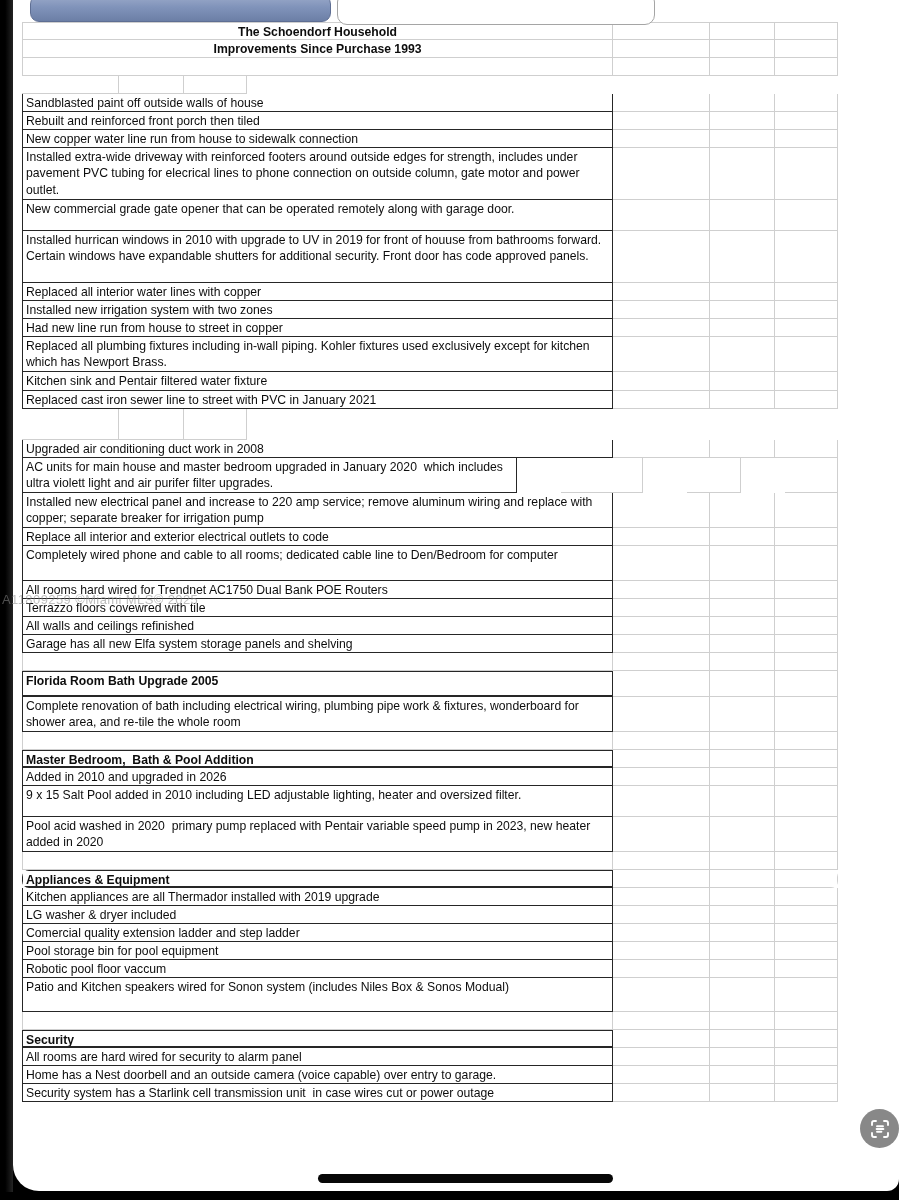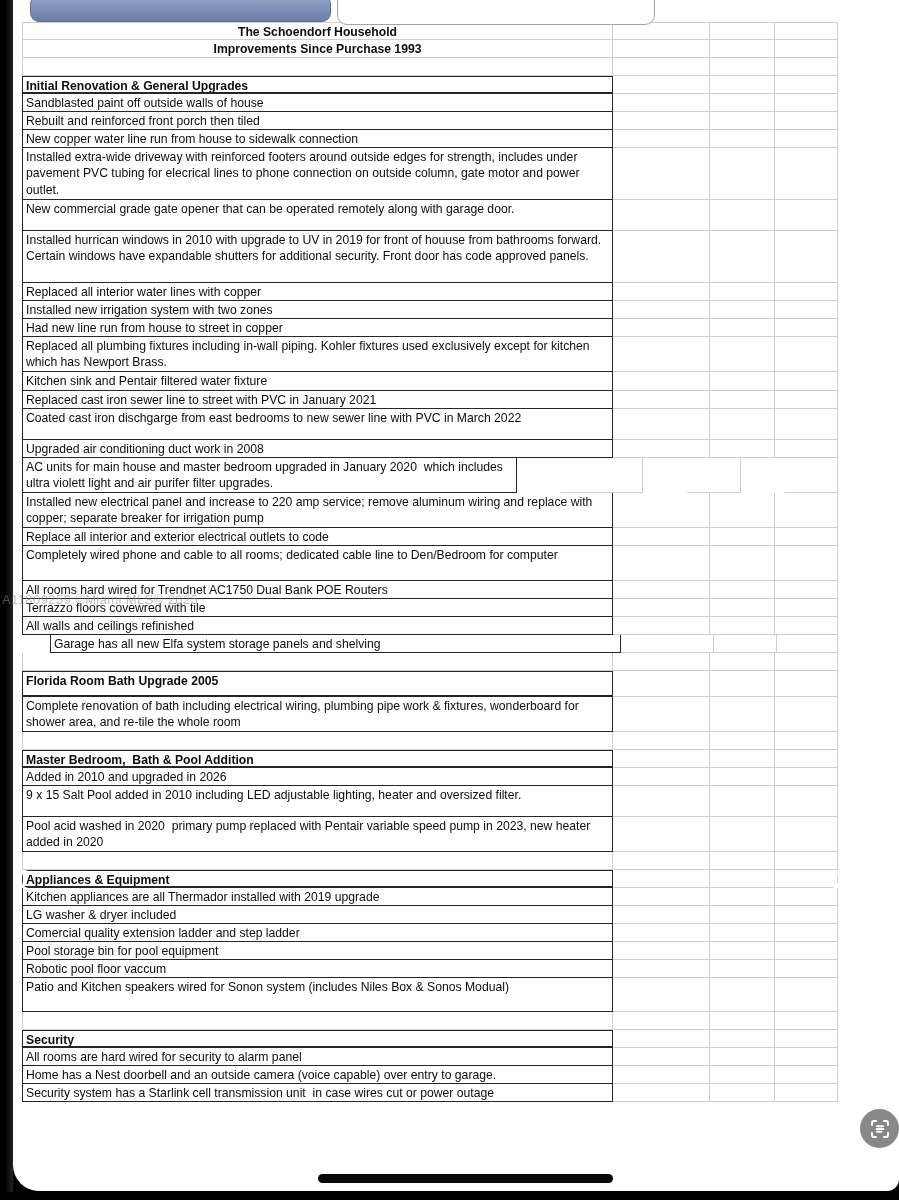--- a/index.html
+++ b/index.html
@@ -70,21 +70,20 @@
         <div class="cC"></div>
         <div class="cD"></div>
       </div>
       <div class="row blank" style="height: 18px;">
         <div class="cA"></div>
         <div class="cB"></div>
         <div class="cC"></div>
         <div class="cD"></div>
       </div>
       <div class="row header" style="height: 18px;">
-        <div class="cA dtop">Initial Renovation &amp; General Upgrades</div>
         <div class="cB"></div>
         <div class="cC"></div>
         <div class="cD"></div>
       </div>
       <div class="row item" style="height: 18px;">
         <div class="cA">Sandblasted paint off outside walls of house</div>
         <div class="cB"></div>
         <div class="cC"></div>
         <div class="cD"></div>
       </div>
@@ -148,21 +147,20 @@
         <div class="cC"></div>
         <div class="cD"></div>
       </div>
       <div class="row item" style="height: 18px;">
         <div class="cA">Replaced cast iron sewer line to street with PVC in January 2021</div>
         <div class="cB"></div>
         <div class="cC"></div>
         <div class="cD"></div>
       </div>
       <div class="row item" style="height: 31px;">
-        <div class="cA">Coated cast iron dischgarge from east bedrooms to new sewer line with PVC in March 2022</div>
         <div class="cB"></div>
         <div class="cC"></div>
         <div class="cD"></div>
       </div>
       <div class="row item" style="height: 18px;">
         <div class="cA">Upgraded air conditioning duct work in 2008</div>
         <div class="cB"></div>
         <div class="cC"></div>
         <div class="cD"></div>
       </div>
@@ -201,21 +199,21 @@
         <div class="cB"></div>
         <div class="cC"></div>
         <div class="cD"></div>
       </div>
       <div class="row item" style="height: 18px;">
         <div class="cA">All walls and ceilings refinished</div>
         <div class="cB"></div>
         <div class="cC"></div>
         <div class="cD"></div>
       </div>
-      <div class="row item" style="height: 18px; margin-left: 28px;">
+      <div class="row item" style="height: 18px;">
         <div class="cA">Garage has all new Elfa system storage panels and shelving</div>
         <div class="cB"></div>
         <div class="cC"></div>
         <div class="cD"></div>
       </div>
       <div class="row blank" style="height: 18px;">
         <div class="cA"></div>
         <div class="cB"></div>
         <div class="cC"></div>
         <div class="cD"></div>

